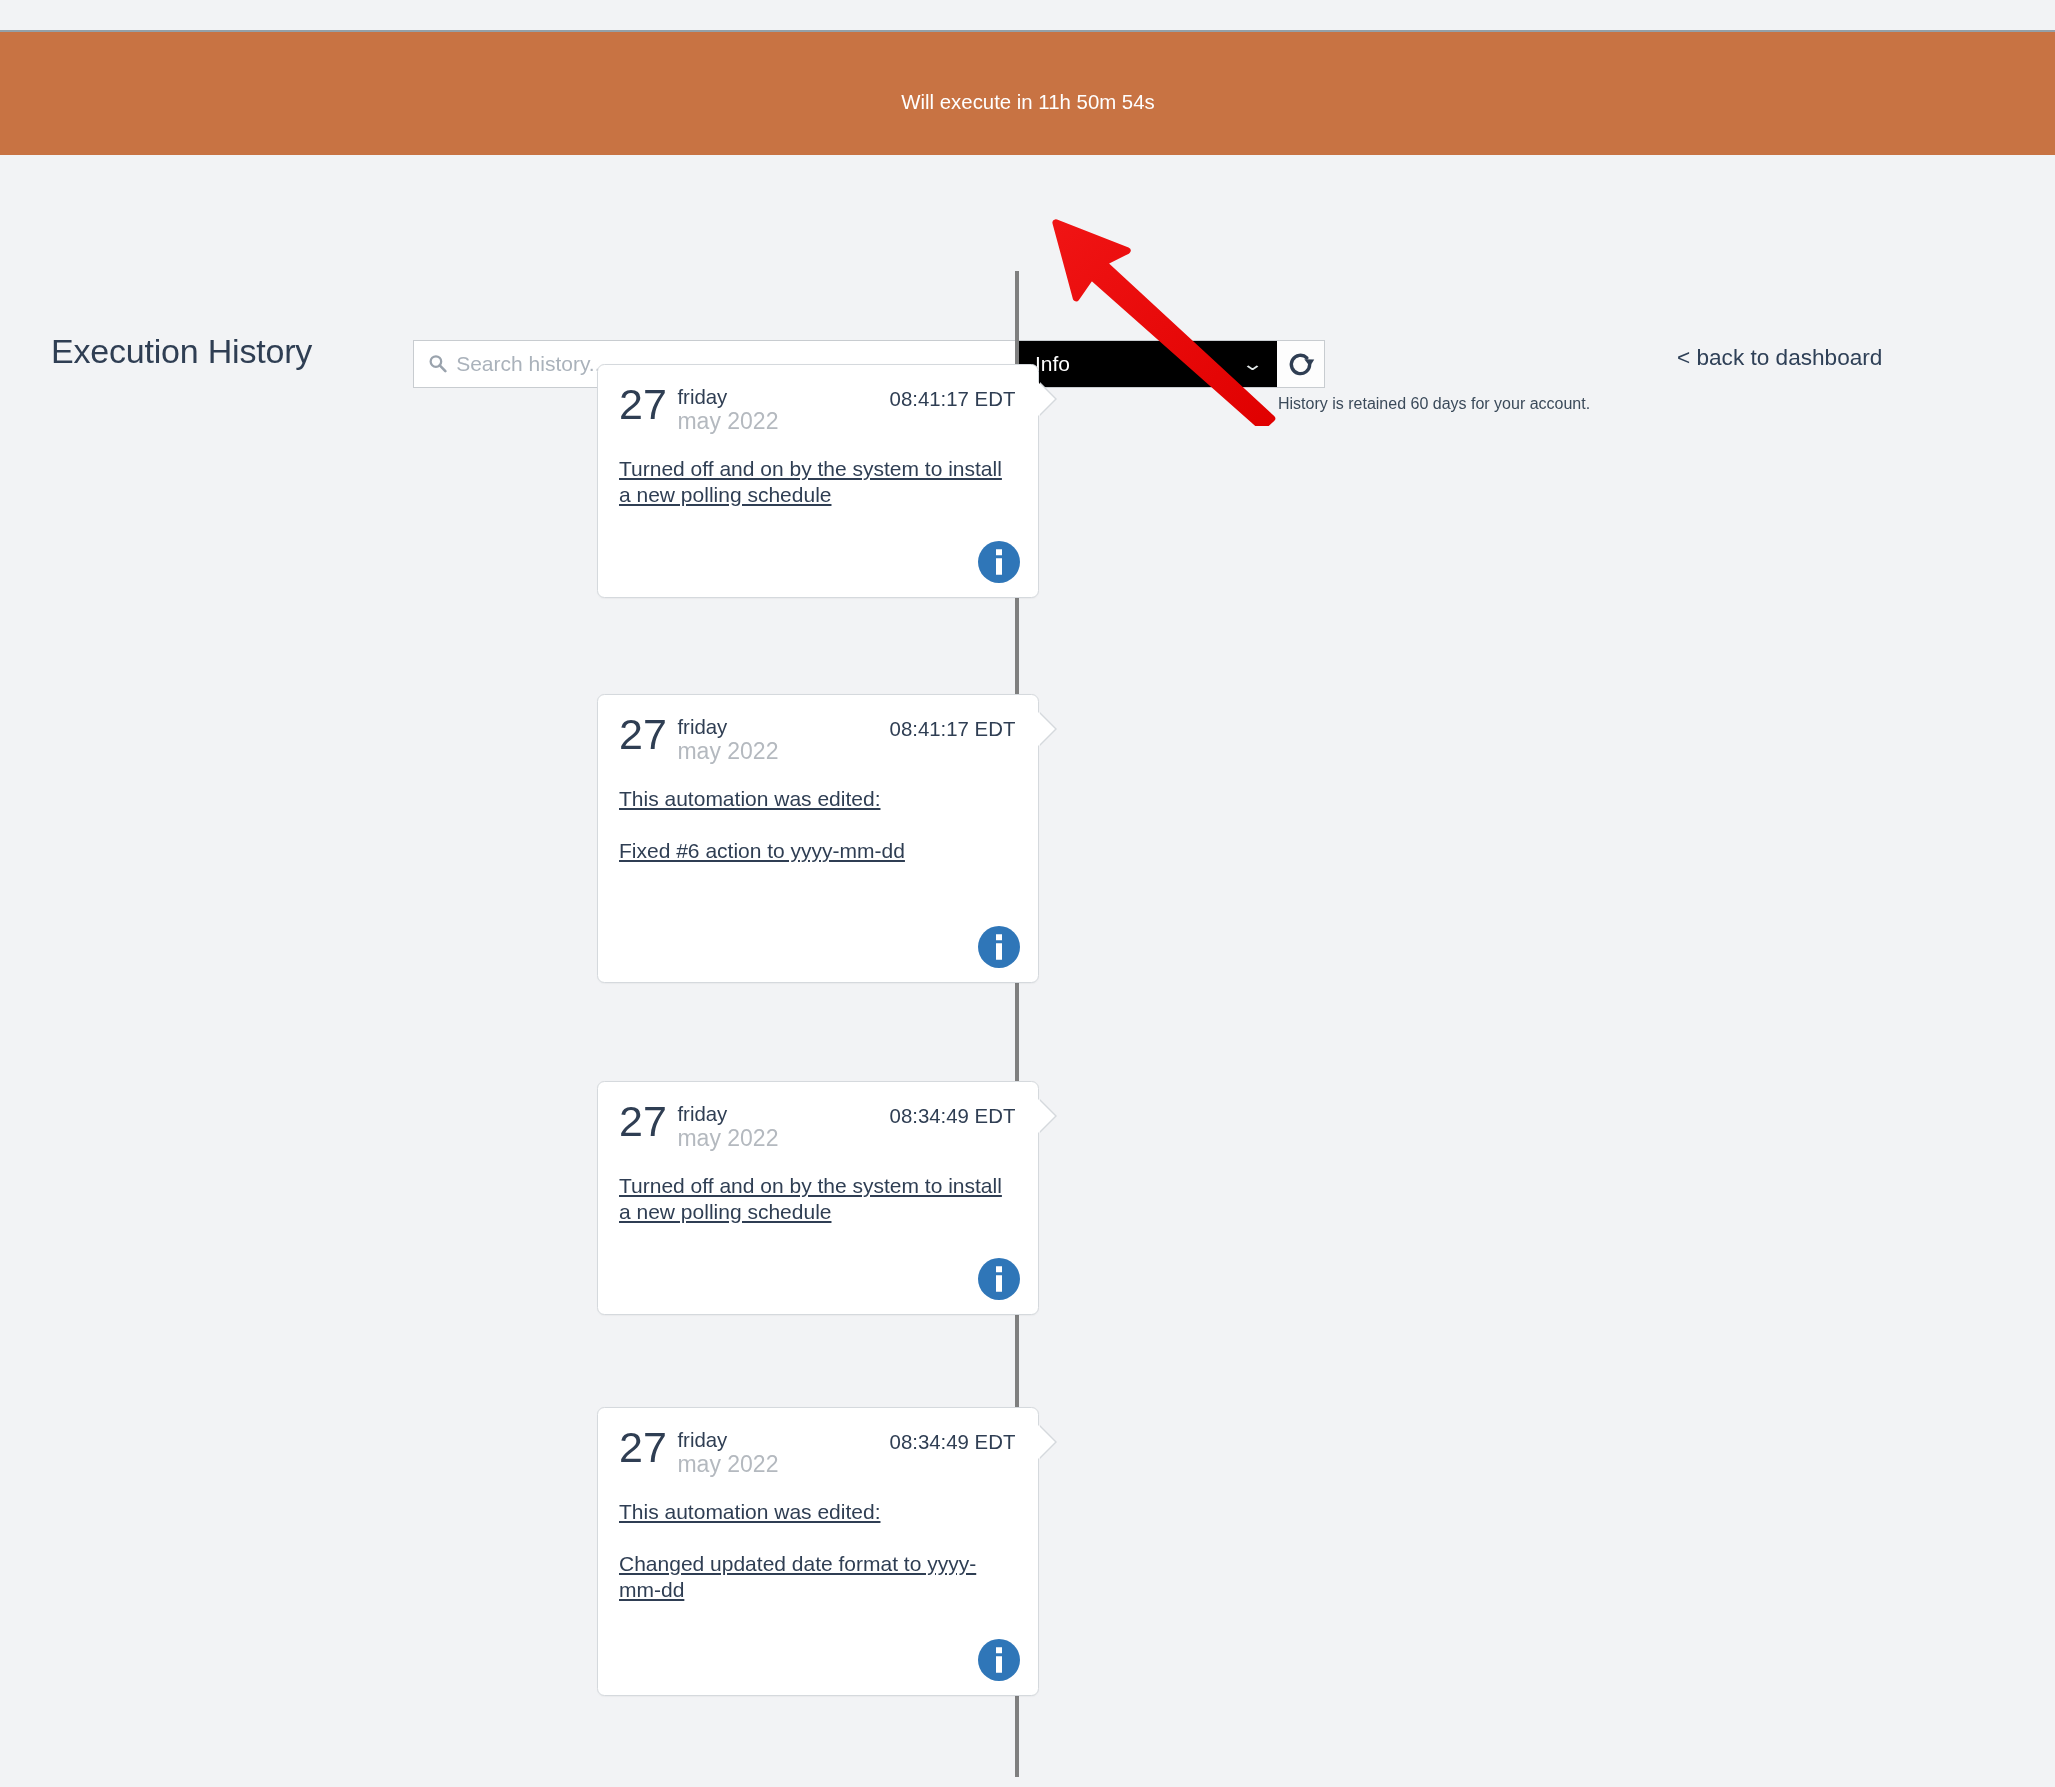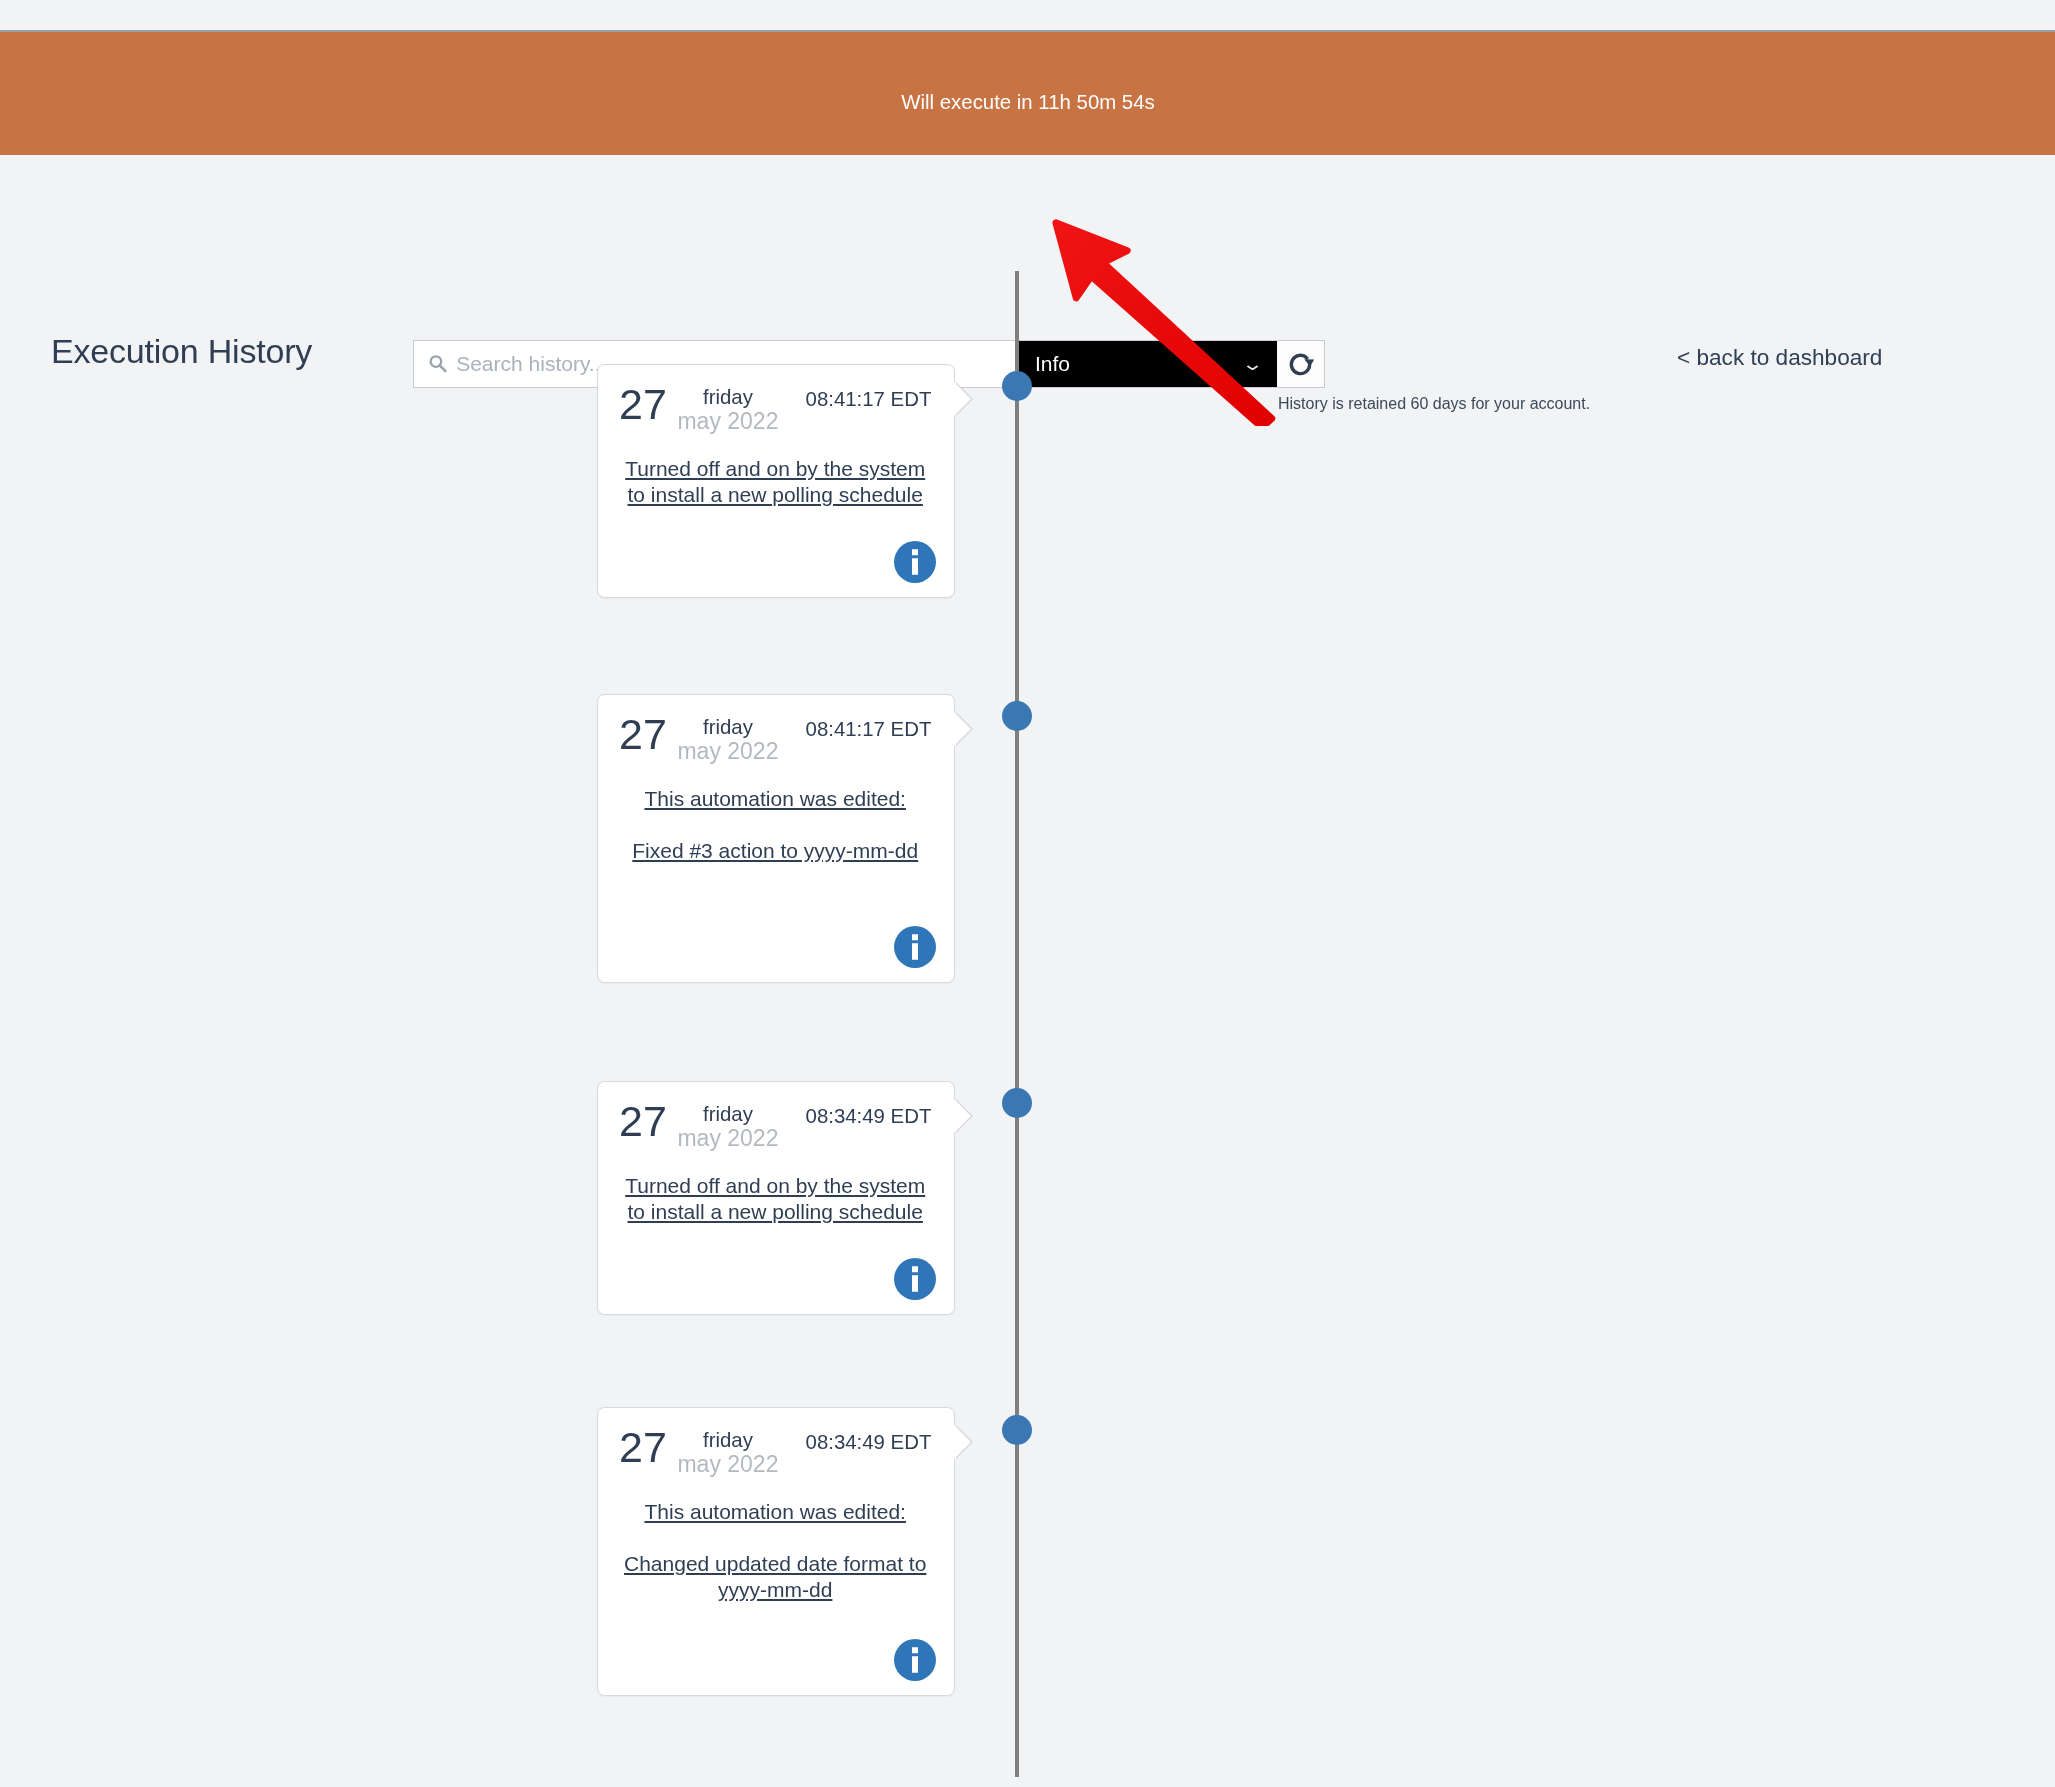--- a/index.html
+++ b/index.html
@@ -178,27 +178,26 @@
   .tl-dot {
     position: absolute;
     width: 30px; height: 30px;
     border-radius: 50%;
     background: #3a77b3;
     left: 1002px;
   }
   .card {
     position: absolute;
     left: 597px;
-    width: 358px;
+    width: 442px;
     background: #ffffff;
     border: 0.8px solid #d5d9dd;
     border-radius: 7.5px;
     box-shadow: 0 0.8px 1.5px rgba(0,0,0,0.04);
     padding: 19.6px 22.6px 16.6px 21px;
-    text-align: center;
   }
   
   .card::after, .card::before {
     content: "";
     position: absolute;
     right: -17.3px;
     top: 16.6px;
     width: 0; height: 0;
     border-top: 17.3px solid transparent;
     border-bottom: 17.3px solid transparent;
@@ -346,21 +345,21 @@
         <div class="card-head">
           <div class="day-num">27</div>
           <div class="daystack">
             <div class="weekday">friday</div>
             <div class="monthyear">may 2022</div>
           </div>
           <div class="timestamp">08:41:17 EDT</div>
         </div>
         <div class="card-body">
           <p>This automation was edited:</p>
-          <p>Fixed #3 action to yyyy-mm-dd</p>
+          <p>Fixed #6 action to yyyy-mm-dd</p>
         </div>
         <span class="info-badge">
           <svg viewBox="0 0 56 56" width="42" height="42" xmlns="http://www.w3.org/2000/svg">
             <circle cx="28" cy="28" r="28" fill="#2f76b8"></circle>
             <rect x="24" y="11" width="8" height="8" fill="#ffffff"></rect>
             <rect x="24" y="23" width="8" height="22" fill="#ffffff"></rect>
           </svg>
         </span>
       </div>
     </div>

